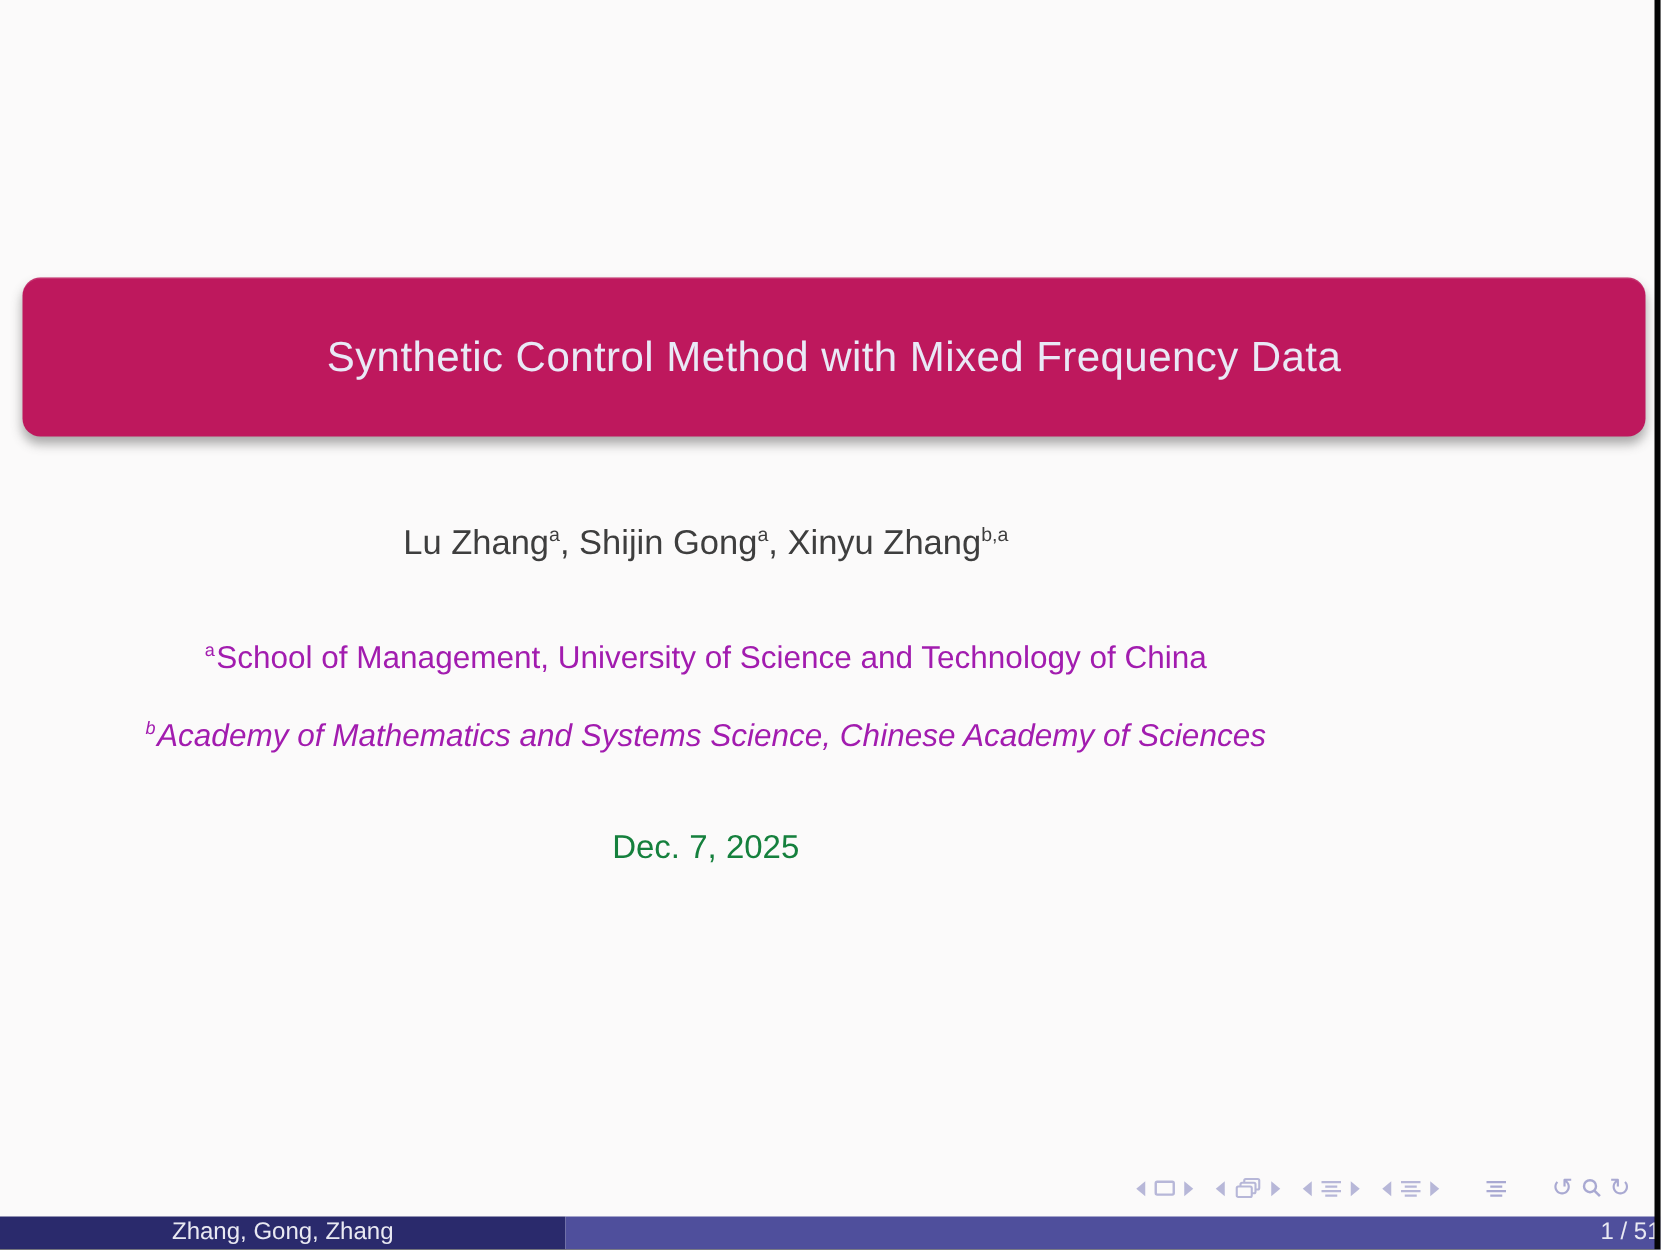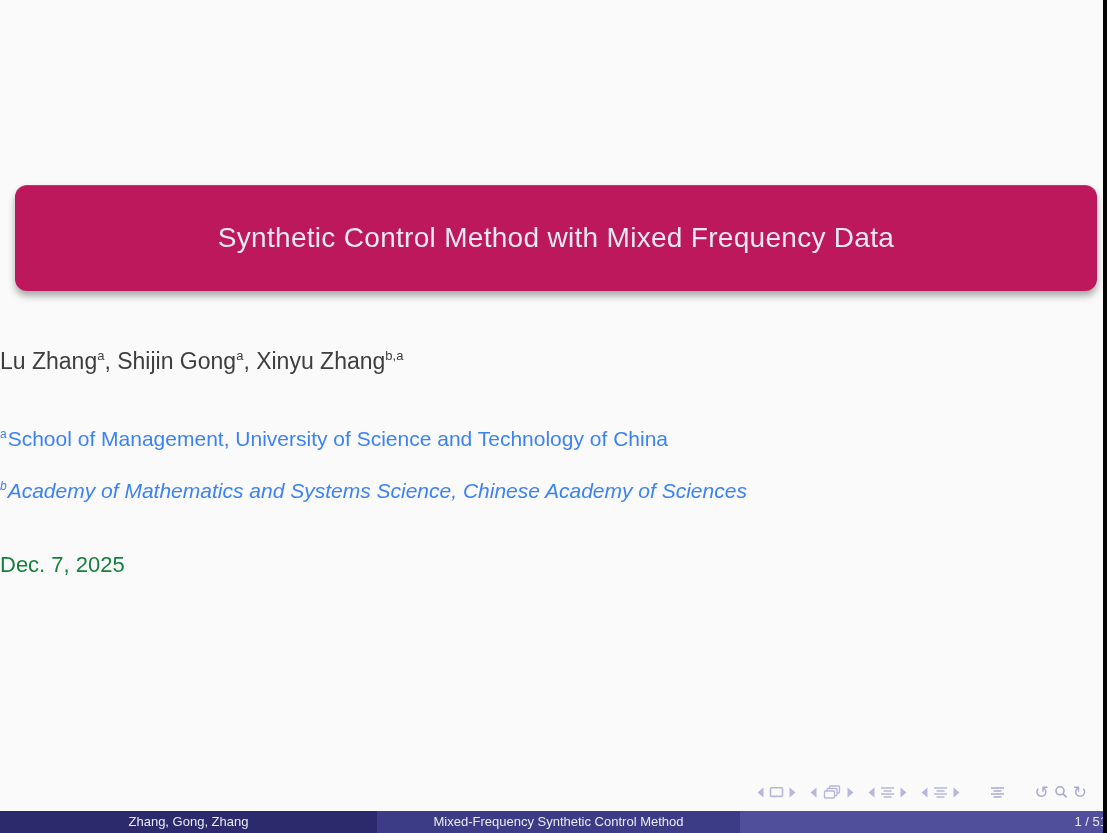--- a/index.html
+++ b/index.html
@@ -19,45 +19,45 @@
     border-radius:12px;
     box-shadow:0 5px 7px rgba(70,70,70,.45), inset 0 1px 0 rgba(255,255,255,.12);
     display:flex;align-items:center;justify-content:center;
   }
   .title-banner h1{
     margin:0;
     font-size:28px;font-weight:400;
     color:#e9e9f6;letter-spacing:.3px;
   }
   
-  .center-line{position:absolute;left:0;width:941px;}
+  .center-line{position:absolute;left:0;width:941px;text-align:center;}
   .authors{top:348px;font-size:23px;color:#3e3e3e;}
   .authors sup{font-size:13px;line-height:0;}
   .sep{white-space:pre;}
-  .affil{font-size:21px;color:#3b82f6;}
+  .affil{font-size:21px;color:#a21caf;}
   .affil sup{font-size:12px;line-height:0;margin-right:1px;}
   .affil-a{top:427px;}
   .affil-b{top:479px;font-style:italic;}
   .date-line{top:552px;font-size:22px;color:#15803d;}
   
   .navbar{
     position:absolute;top:782px;right:20px;height:20px;
     display:flex;align-items:center;gap:14px;
   }
   .nav-group{display:flex;align-items:center;gap:5px;}
   .nav-btn{display:inline-flex;align-items:center;justify-content:center;cursor:pointer;}
   .nav-glyph{
     font-family:"DejaVu Sans",sans-serif;
     font-size:17px;line-height:14px;color:#a9a9d2;
   }
   .gap-lg{margin-left:16px;}
   
   .footer{
     position:absolute;left:0;bottom:0;width:1107px;height:22px;
-    display:flex;font-size:13px;color:#e9e9f2;
+    display:flex;font-size:16px;color:#e9e9f2;
   }
   .footer-seg{line-height:22px;text-align:center;overflow:hidden;}
   .footer-left{width:377px;background:#2a2a6c;}
   .footer-mid{width:363px;background:#3c3c86;}
   .footer-right{flex:1;background:#4f4f9c;text-align:right;box-sizing:border-box;}
   
   .right-edge{
     position:absolute;top:0;right:0;width:4px;height:100%;
     background:#050505;z-index:20;
   }
@@ -184,23 +184,20 @@
         </svg>
       </span>
       <span class="nav-btn nav-glyph">↻</span>
     </span>
   </div>
 
   <div class="footer">
     <div class="footer-seg footer-left">
       <span>Zhang, Gong, Zhang</span>
     </div>
-    <div class="footer-seg footer-mid">
-      <span>Mixed-Frequency Synthetic Control Method</span>
-    </div>
     <div class="footer-seg footer-right">
       <span>1 / 51</span>
     </div>
   </div>
 
   <div class="right-edge"></div>
 
 </div>
 
 </body></html>

